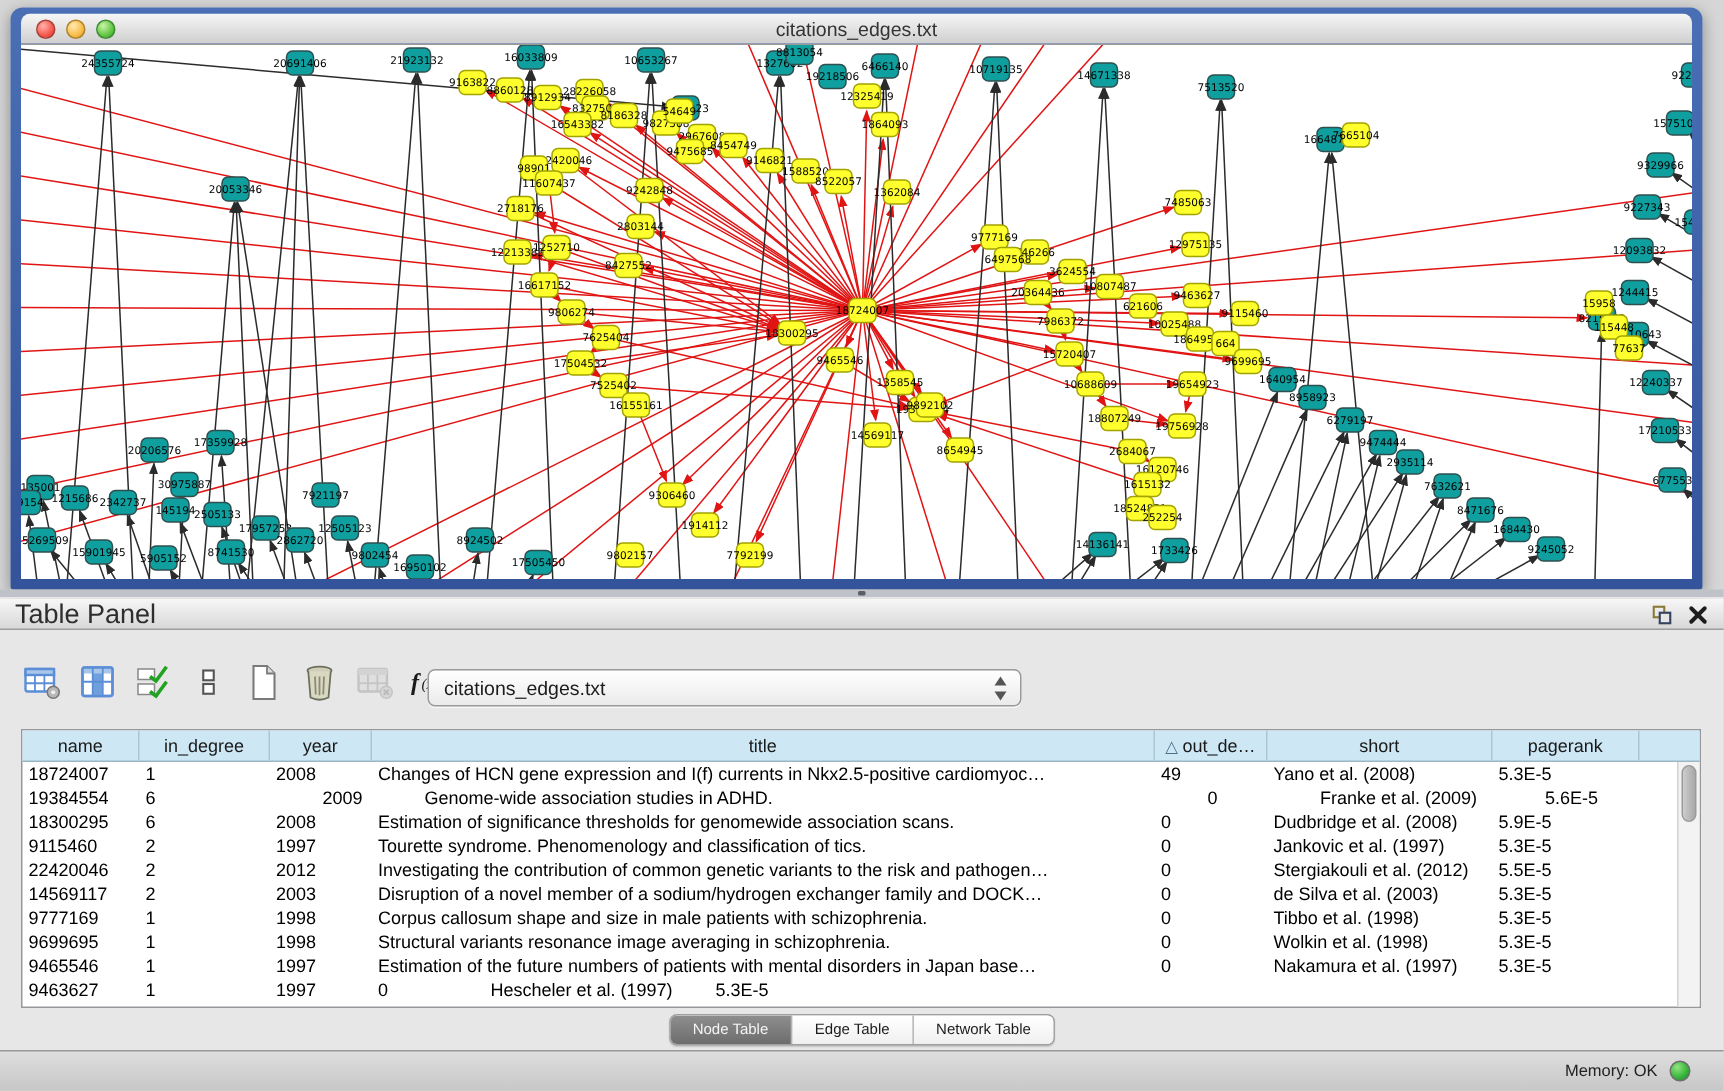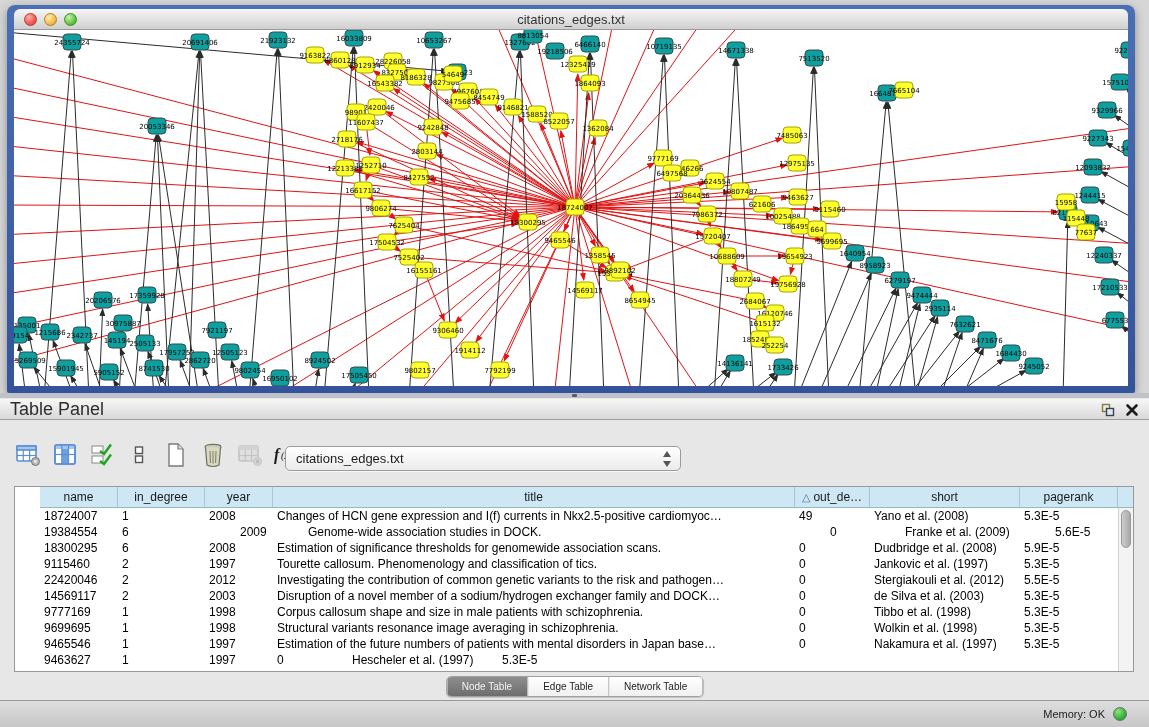--- a/index.html
+++ b/index.html
@@ -38,21 +38,21 @@
   #combo{position:absolute;left:285px;top:26px;width:396px;height:25px;border:1px solid #9b9b9b;
     border-radius:5px;background:linear-gradient(#ffffff,#ebebeb);font-size:13px;color:#1c1c1c;
     line-height:23px;padding-left:10px;box-shadow:0 1px 0 rgba(255,255,255,.7);}
   #combo-stepper{position:absolute;right:8px;top:4px;width:9px;height:16px;}
   #combo-stepper .up{position:absolute;top:0;left:0;width:0;height:0;
     border-left:4.5px solid transparent;border-right:4.5px solid transparent;border-bottom:6px solid #555;}
   #combo-stepper .dn{position:absolute;bottom:0;left:0;width:0;height:0;
     border-left:4.5px solid transparent;border-right:4.5px solid transparent;border-top:6px solid #555;}
   
   #table-wrap{position:absolute;left:14px;top:66px;width:1120px;height:186px;background:#fff;
-    border:1px solid #98989c;padding-left:25px;}
+    border:1px solid #98989c;}
   #thead{display:flex;height:21px;background:#cde7f4;border-bottom:1px solid #9bb7c6;}
   .th{border-right:1px solid #a9c7d6;font-size:12px;color:#1a1a1a;display:flex;
     align-items:center;justify-content:center;white-space:nowrap;overflow:hidden;flex:0 0 auto;}
   .sort-glyph{color:#4a708a;margin-right:3px;font-size:11px;}
   .tr{display:flex;height:16px;font-size:12px;color:#000;}
   .td{padding:0 4px;white-space:nowrap;overflow:hidden;flex:0 0 auto;line-height:16px;}
   #vscroll{position:absolute;right:0;top:21px;bottom:0;width:15px;background:#f3f3f3;border-left:1px solid #d2d2d2;}
   #vthumb{position:absolute;left:2px;top:2px;width:10px;height:38px;border-radius:6px;
     background:linear-gradient(90deg,#cdcdcd,#a8a8a8);border:1px solid #9b9b9b;}
   
@@ -677,39 +677,39 @@
           <div class="td" style="width: 68px;">2008</div>
           <div class="td" style="width: 522px;">Changes of HCN gene expression and I(f) currents in Nkx2.5-positive cardiomyoc…</div>
           <div class="td" style="width: 75px;">49</div>
           <div class="td" style="width: 150px;">Yano et al. (2008)</div>
           <div class="td" style="width: 98px;">5.3E-5</div>
         </div>
         <div class="tr">
           <div class="td" style="width: 78px;">19384554</div>
           <div class="td" style="width: 87px;">6</div>
           <div class="td" style="width: 68px; margin-left: 31px;">2009</div>
-          <div class="td" style="width: 522px;">Genome-wide association studies in DOCK.</div>
+          <div class="td" style="width: 522px;">Genome-wide association studies in ADHD.</div>
           <div class="td" style="width: 75px;">0</div>
           <div class="td" style="width: 150px;">Franke et al. (2009)</div>
           <div class="td" style="width: 98px;">5.6E-5</div>
         </div>
         <div class="tr">
           <div class="td" style="width: 78px;">18300295</div>
           <div class="td" style="width: 87px;">6</div>
           <div class="td" style="width: 68px;">2008</div>
           <div class="td" style="width: 522px;">Estimation of significance thresholds for genomewide association scans.</div>
           <div class="td" style="width: 75px;">0</div>
           <div class="td" style="width: 150px;">Dudbridge et al. (2008)</div>
           <div class="td" style="width: 98px;">5.9E-5</div>
         </div>
         <div class="tr">
           <div class="td" style="width: 78px;">9115460</div>
           <div class="td" style="width: 87px;">2</div>
           <div class="td" style="width: 68px;">1997</div>
-          <div class="td" style="width: 522px;">Tourette callosum. Phenomenology and classification of tics.</div>
+          <div class="td" style="width: 522px;">Tourette syndrome. Phenomenology and classification of tics.</div>
           <div class="td" style="width: 75px;">0</div>
           <div class="td" style="width: 150px;">Jankovic et al. (1997)</div>
           <div class="td" style="width: 98px;">5.3E-5</div>
         </div>
         <div class="tr">
           <div class="td" style="width: 78px;">22420046</div>
           <div class="td" style="width: 87px;">2</div>
           <div class="td" style="width: 68px;">2012</div>
           <div class="td" style="width: 522px;">Investigating the contribution of common genetic variants to the risk and pathogen…</div>
           <div class="td" style="width: 75px;">0</div>

